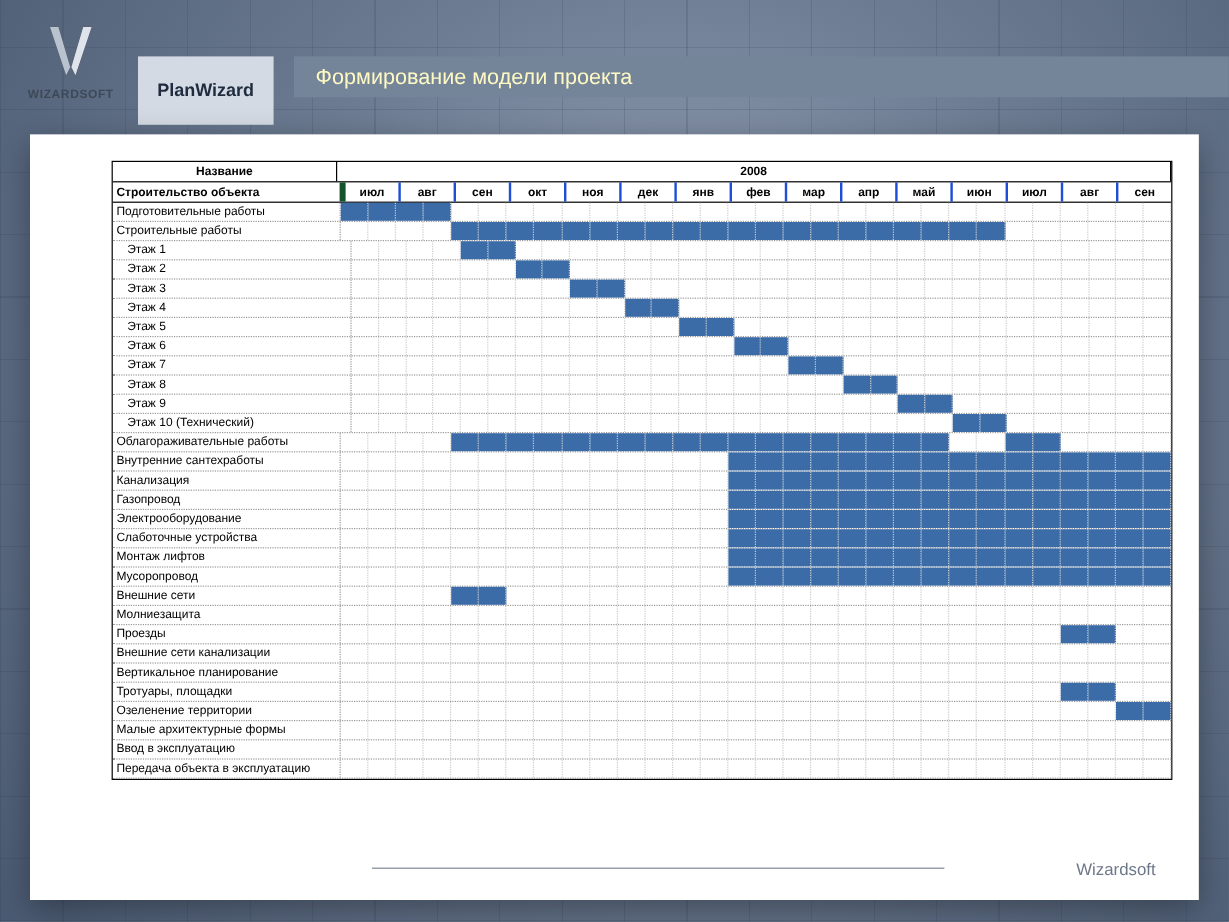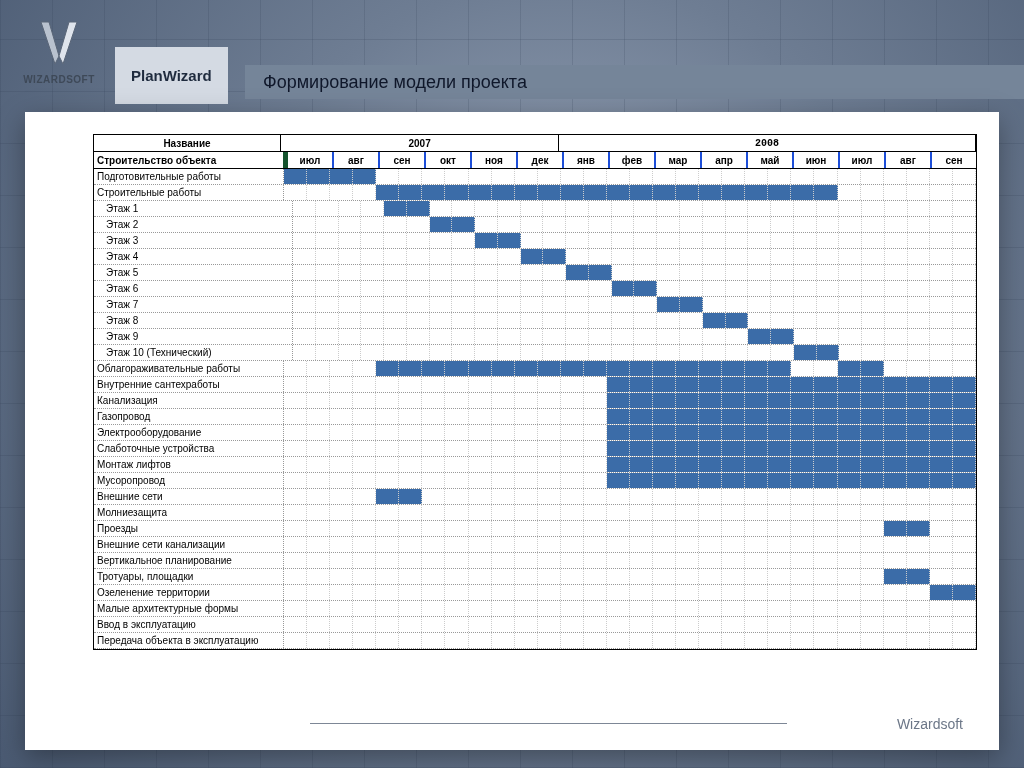--- a/index.html
+++ b/index.html
@@ -6,21 +6,21 @@
 .bg{position:absolute;inset:0;
     background:
       repeating-linear-gradient(0deg,rgba(46,60,82,.18) 0 1px,transparent 1px 52px),
       repeating-linear-gradient(90deg,rgba(46,60,82,.18) 0 1px,transparent 1px 52px),
       radial-gradient(circle at 55% 40%,#9aa7bb 0%,#6e7d93 45%,#4a5a72 100%);
 }
 .logo{position:absolute;left:14px;top:18px;width:90px;text-align:center}
 .logo svg{display:block;margin:0 auto}
 .logo .ws{font-size:10px;letter-spacing:.5px;color:#3e4958;font-weight:600;margin-top:2px}
 .tab{position:absolute;left:115px;top:47px;background:#d4dae3;color:#1f2b3e;font-size:15px;font-weight:600;padding:20px 16px}
-.bar{position:absolute;left:245px;right:0;top:65px;height:34px;background:#758599;color:#0f172a;font-size:18px;display:flex;align-items:center;padding-left:18px}
+.bar{position:absolute;left:245px;right:0;top:47px;height:34px;background:#758599;color:#fef9c3;font-size:18px;display:flex;align-items:center;padding-left:18px}
 .panel{position:absolute;left:25px;top:112px;right:25px;bottom:18px;background:#fff;box-shadow:0 8px 26px rgba(0,0,0,.35),0 0 0 1px rgba(255,255,255,.25) inset}
 .content{position:absolute;inset:22px 22px 14px 68px}
 h1{margin:0 0 10px 0;font-size:30px;font-weight:400;color:#222}
 .chart{border:1px solid #000;font-size:10px;color:#000;background:#fff}
 .hdr{display:flex;border-bottom:1px solid #000}
 .hdr>div{display:flex;align-items:center;justify-content:center;font-weight:700;border-right:1px solid #000}
 .hdr .nm{flex:0 0 186px}
 .hdr .yr{flex:1}
 .mths{display:flex;border-bottom:1px solid #000}
 .mths .nm{flex:0 0 186px;display:flex;align-items:center;font-weight:700;padding-left:3px;border-right:5px solid #14532d}
@@ -48,22 +48,21 @@
 </div>
 
 <div class="tab">PlanWizard</div>
 <div class="bar">Формирование модели проекта</div>
 
 <div class="panel">
   <div class="content">
     <div class="chart" id="chart">
         <div class="hdr" style="height: 16px; justify-content: space-between;">
           <div class="nm">Название</div>
-          <div class="yr" style="flex: 6 1 0%;">2007</div>
-          <div class="yr" style="flex: 9 1 0%; font-family: Liberation Mono, monospace;">2008</div>
+          <div class="yr" style="flex: 9 1 0%;">2008</div>
         </div>
         <div class="mths" style="height: 16px;">
           <div class="nm">Строительство объекта</div>
           <div class="m">июл</div>
           <div class="m">авг</div>
           <div class="m">сен</div>
           <div class="m">окт</div>
           <div class="m">ноя</div>
           <div class="m">дек</div>
           <div class="m">янв</div>

